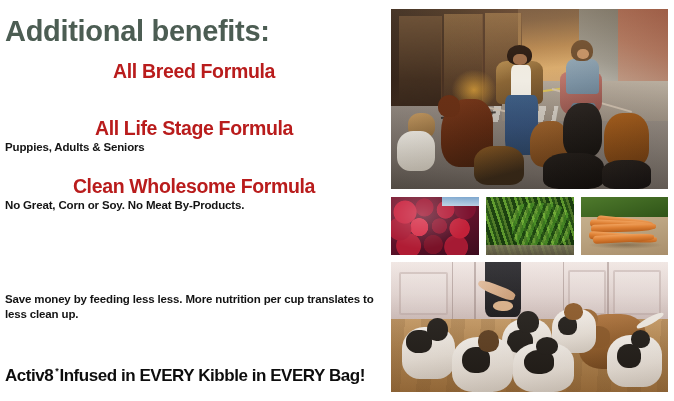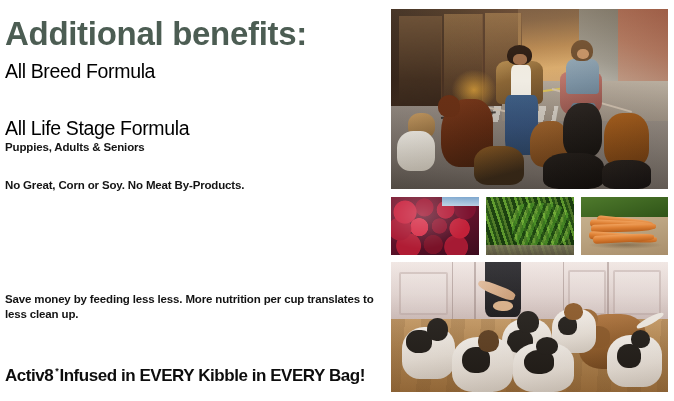--- a/index.html
+++ b/index.html
@@ -29,40 +29,41 @@
     width: 388px;
     height: 401px;
     padding: 0;
     box-sizing: border-box;
   }
 
   .page-title {
     position: absolute;
     left: 5px;
     top: 17px;
-    font-size: 33px;
+    font-size: 29px;
     font-weight: bold;
     color: #4c5d53;
     letter-spacing: -0.3px;
     line-height: 1;
     white-space: nowrap;
   }
 
   .benefit-block {
     position: absolute;
     left: 5px;
     width: 378px;
   }
   .benefit-title {
     font-size: 19.5px;
-    font-weight: normal;
-    color: #000000;
+    font-weight: bold;
+    color: #b91c1c;
     line-height: 1.05;
     letter-spacing: -0.35px;
     white-space: nowrap;
+    text-align: center;
   }
   .benefit-sub {
     font-size: 11.5px;
     font-weight: bold;
     color: #141414;
     line-height: 1.32;
     letter-spacing: -0.15px;
     margin-top: 2px;
   }
 
@@ -451,20 +452,21 @@
     <div class="benefit-block" id="blk-breed">
       <div class="benefit-title">All Breed Formula</div>
     </div>
 
     <div class="benefit-block" id="blk-life">
       <div class="benefit-title">All Life Stage Formula</div>
       <div class="benefit-sub">Puppies, Adults &amp; Seniors</div>
     </div>
 
     <div class="benefit-block" id="blk-clean">
+      <div class="benefit-title">Clean Wholesome Formula</div>
       <div class="benefit-sub">No Great, Corn or Soy.  No Meat By-Products.</div>
     </div>
 
 
     <div class="benefit-block" id="blk-kcals">
       <div class="benefit-sub">Save money by feeding less less. More nutrition per cup translates to less clean up.</div>
     </div>
 
     <div class="footer-line">
       <span>Activ8</span><sup>*</sup><span>Infused in EVERY Kibble in EVERY Bag!</span>

